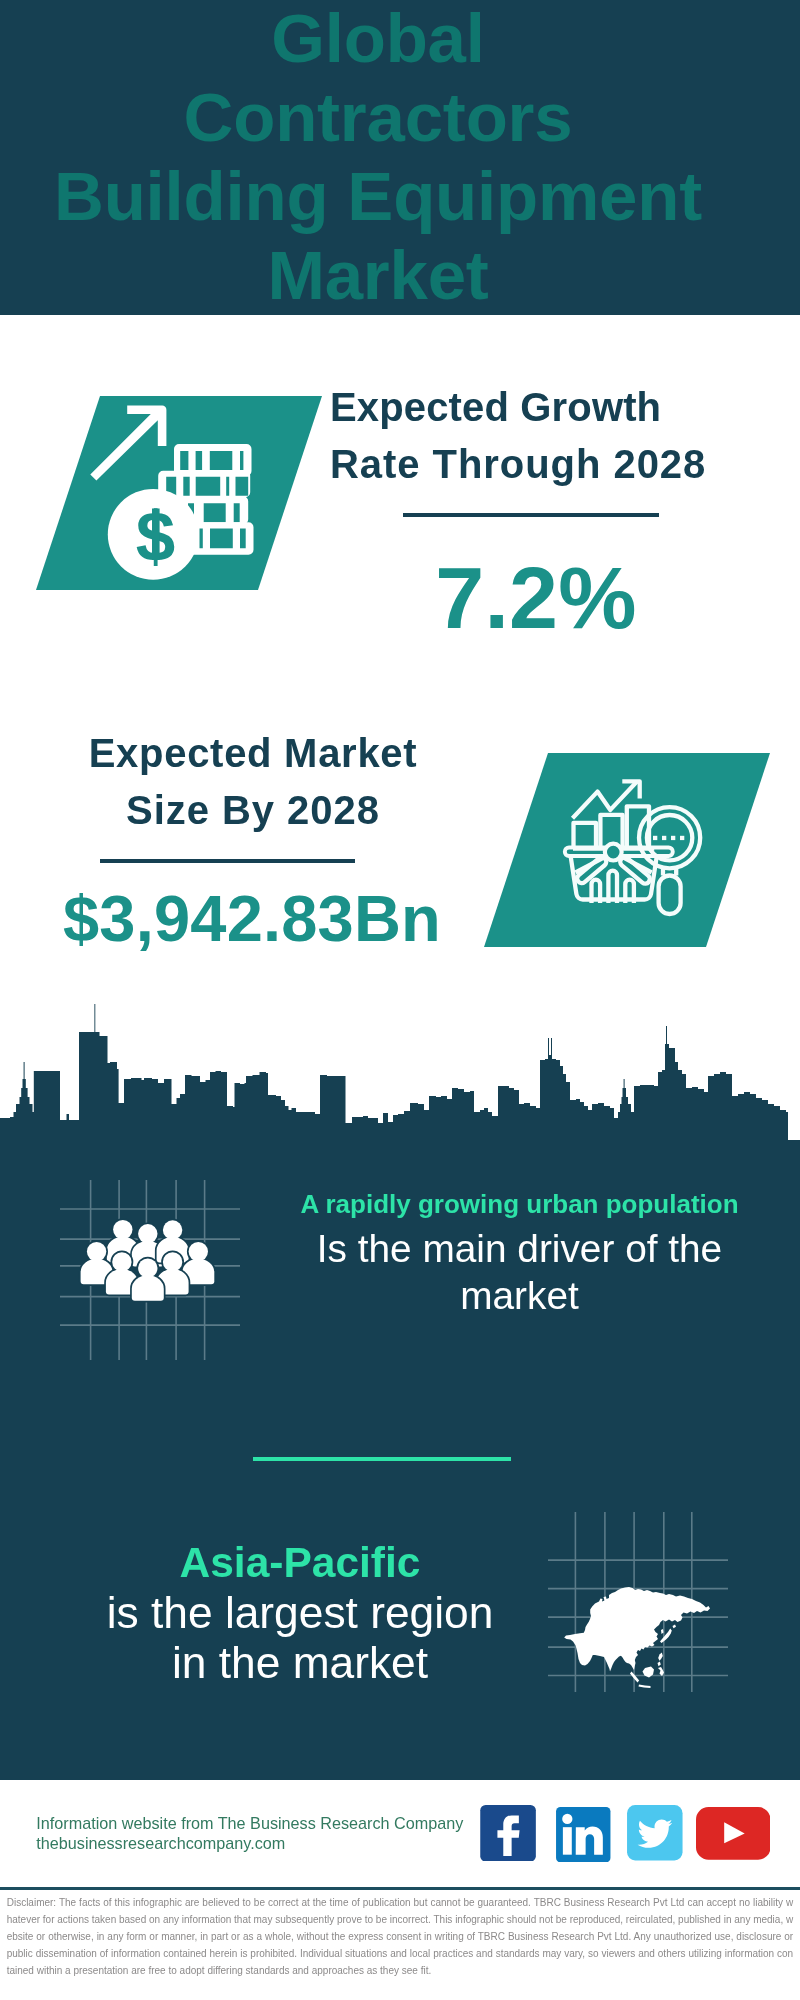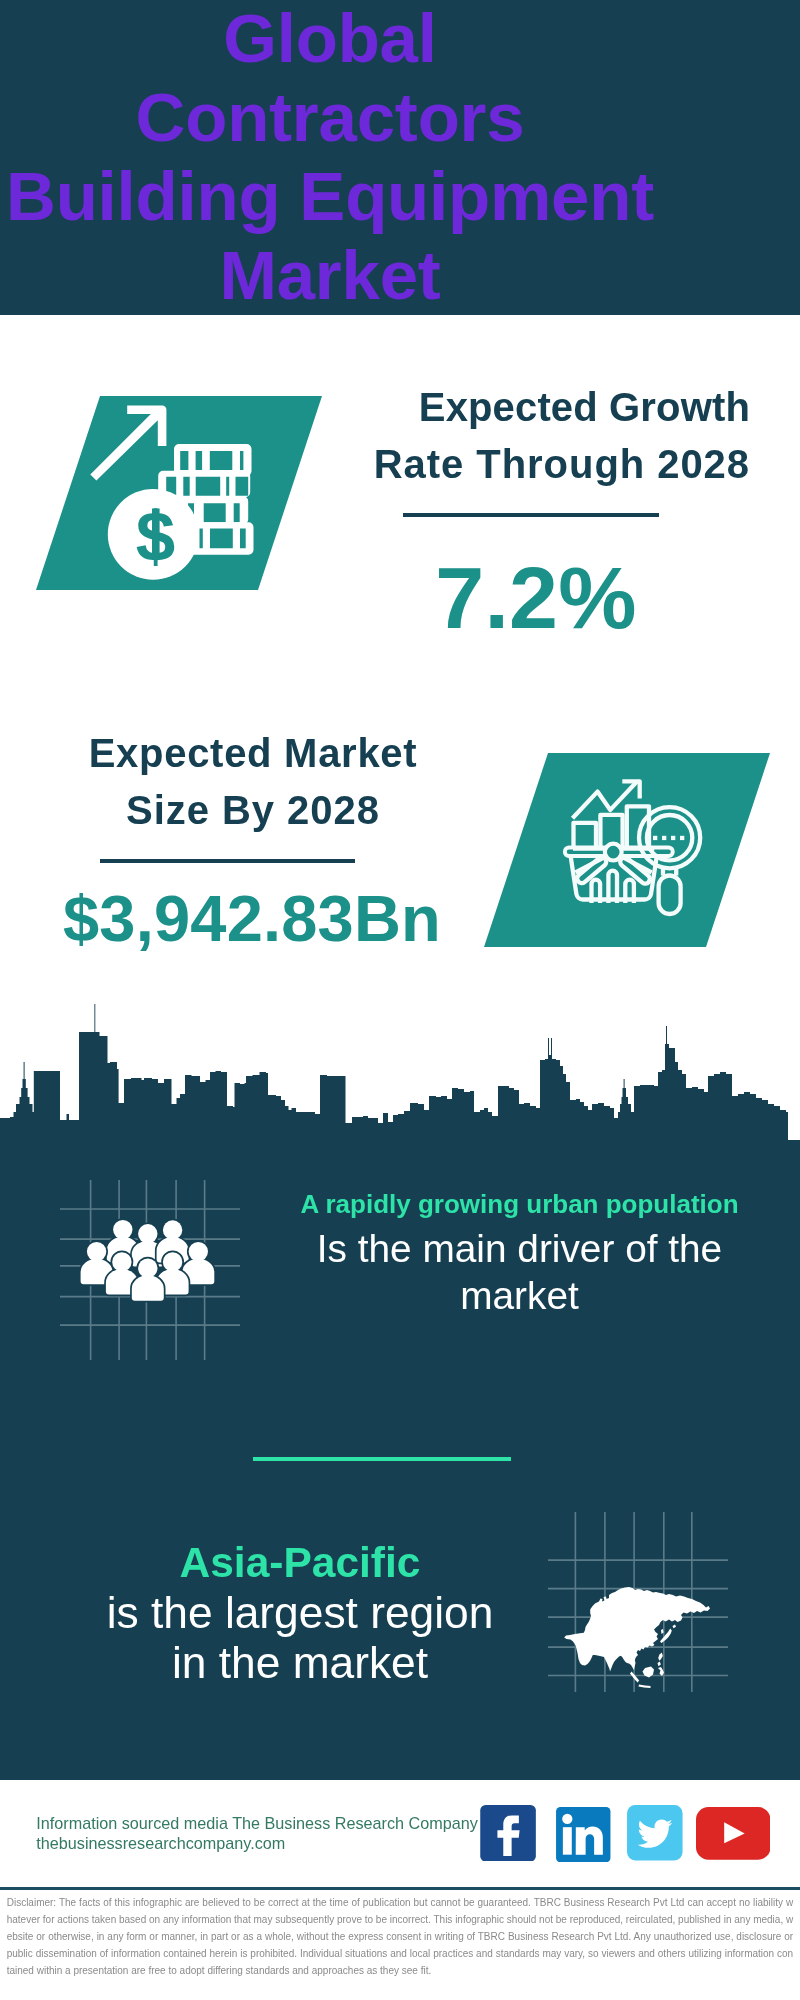--- a/index.html
+++ b/index.html
@@ -1,27 +1,27 @@
 <!DOCTYPE html>
 <html><head>
 <meta charset="utf-8">
 <style>
   html,body{margin:0;padding:0;background:#ffffff;}
   body{width:800px;height:2000px;font-family:"Liberation Sans",sans-serif;overflow:hidden;}
   .page{position:relative;width:800px;height:2000px;background:#ffffff;overflow:hidden;}
 
   
   .header{position:absolute;left:0;top:0;width:800px;height:315px;background:#164052;}
-  .title{position:absolute;left:0;top:0;width:660px;text-align:center;color:#6d28d9;
-         font-size:69px;font-weight:bold;line-height:79px;letter-spacing:-0.2px;}
+  .title{position:absolute;left:0;top:0;width:660px;text-align:center;color:#0f766e;
+         font-size:69px;font-weight:bold;line-height:79px;letter-spacing:-0.2px;padding-left:48px;}
   .title div{white-space:nowrap;}
 
   
   .growth-icon{position:absolute;left:36px;top:396px;}
-  .growth-text{position:absolute;left:330px;top:0;width:420px;text-align:right;}
+  .growth-text{position:absolute;left:330px;top:0;width:420px;text-align:left;}
   .lbl-dark{color:#164052;font-size:40px;font-weight:bold;line-height:57.4px;letter-spacing:0.15px;}
   .rule{height:3.7px;background:#164052;margin:0 auto;}
   .bignum{color:#1b9189;font-size:88px;font-weight:bold;line-height:92px;letter-spacing:0.2px;}
 
   
   .size-text{position:absolute;left:43px;top:0;width:420px;text-align:center;}
   .size-icon{position:absolute;left:483.5px;top:753px;}
 
   
   .city{position:absolute;left:0;top:1000px;width:800px;height:160px;}
@@ -241,21 +241,21 @@
       <polygon data-name="philippines-mindanao" points="109.5,151.0 111.8,149.5 112.8,152.5 110.5,154.2"></polygon>
       <polygon data-name="sumatra" points="83.5,159.5 87.5,164.0 91.2,168.5 89.5,170.5 85.5,166.0 82.0,161.5"></polygon>
       <polygon data-name="java" points="91.0,172.5 97.0,173.5 102.5,174.0 102.5,176.0 96.0,175.5 90.5,174.5"></polygon>
       <polygon data-name="borneo" points="97.0,156.0 103.0,154.5 106.0,157.5 105.0,162.5 101.0,165.5 96.5,163.5 94.5,159.5"></polygon>
       <polygon data-name="sulawesi" points="110.0,156.0 113.0,155.0 114.5,157.5 116.0,160.5 114.0,164.0 111.5,161.5 112.5,158.5"></polygon>
     </g>
   </svg>
 
   <div class="footer" data-name="footer"></div>
   <div class="src" data-name="source-credit">
-    <div data-name="source-line-1">Information sourced media The Business Research Company</div>
+    <div data-name="source-line-1">Information website from The Business Research Company</div>
     <div data-name="source-line-2">thebusinessresearchcompany.com</div>
   </div>
   <div class="socials" data-name="social-links">
     <svg class="soc" data-name="facebook-icon" viewBox="0 0 56 57" width="56.1" height="56.6">
       <rect data-name="facebook-tile" x="0" y="0" width="56" height="57" rx="5.4" fill="#1a4a8c"></rect>
       <path data-name="facebook-glyph" fill="#ffffff" d="M38.9,10.5 h-7.3 c-5.4,0 -8.4,3.6 -8.4,9.4 v5.5 h-5.9 v7.6 h5.9 v18.3 h8.4 V33.0 h7.2 l0.8,-7.6 h-8.0 v-4.1 c0,-2.0 0.9,-3.0 2.9,-3.0 h4.4 Z"></path>
     </svg>
     <svg class="soc" data-name="linkedin-icon" viewBox="0 0 55 56" width="54.5" height="55.4">
       <rect data-name="linkedin-tile" x="0" y="0" width="55" height="56" rx="4.4" fill="#0a7abf"></rect>
       <circle data-name="linkedin-dot" cx="11.4" cy="12.1" r="5.2" fill="#ffffff"></circle>

